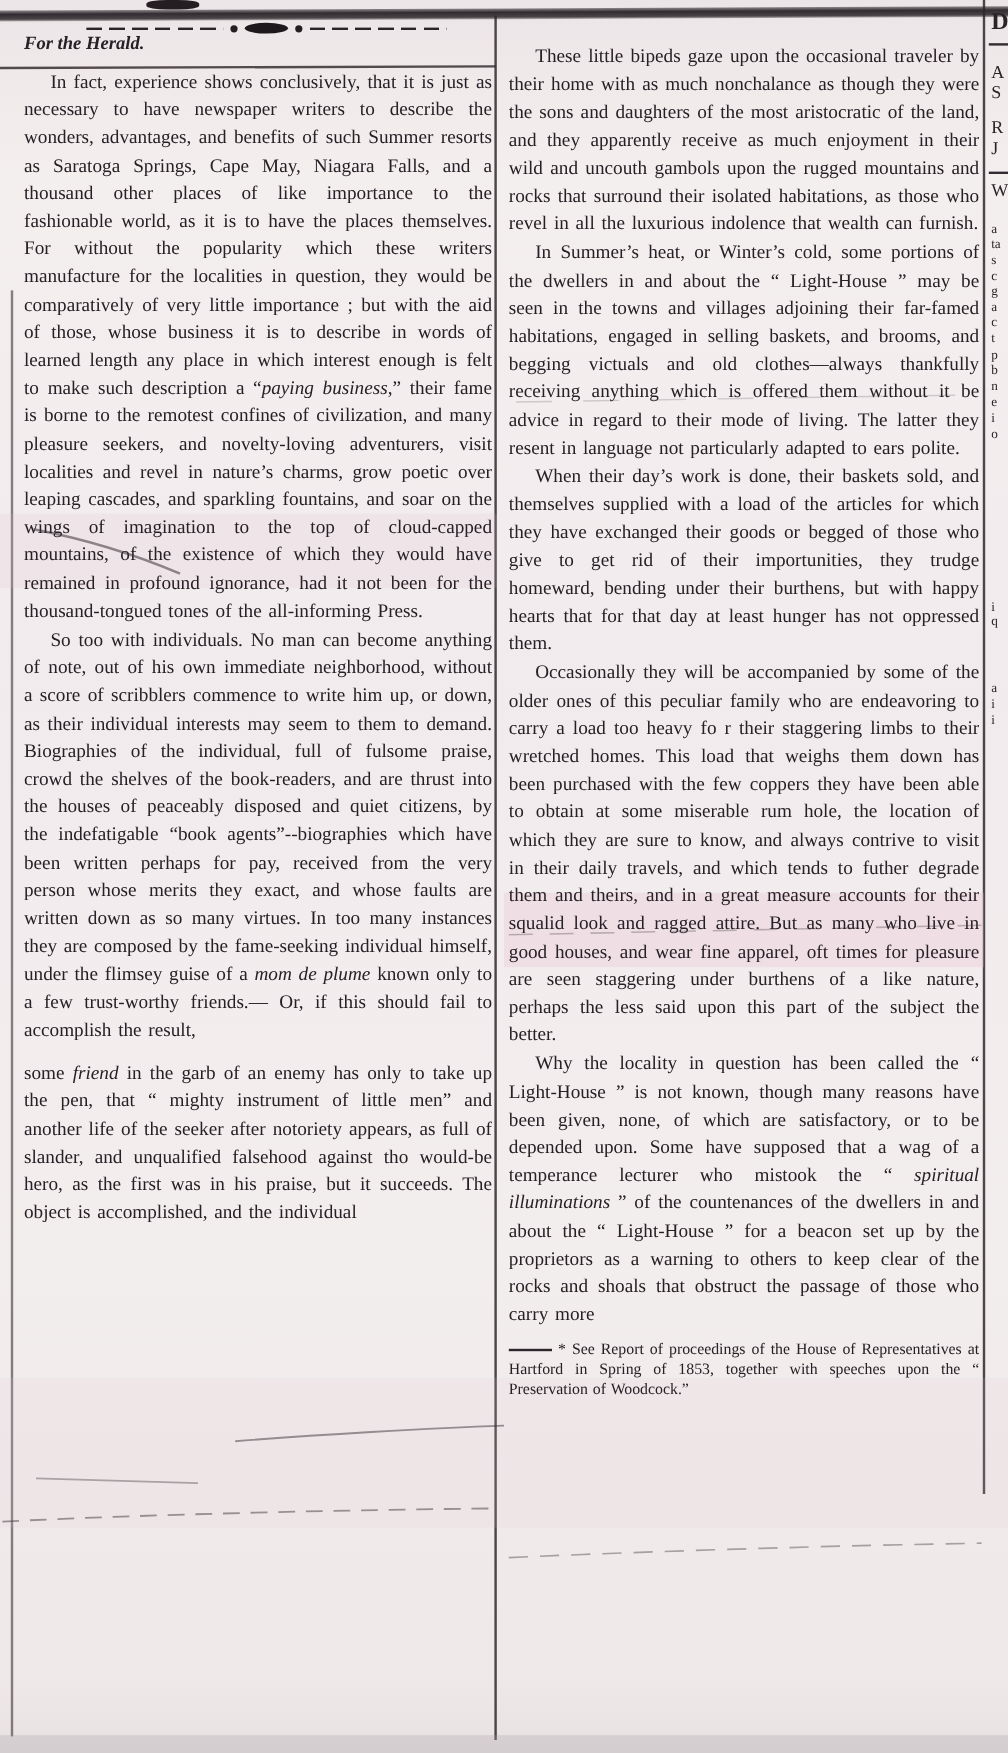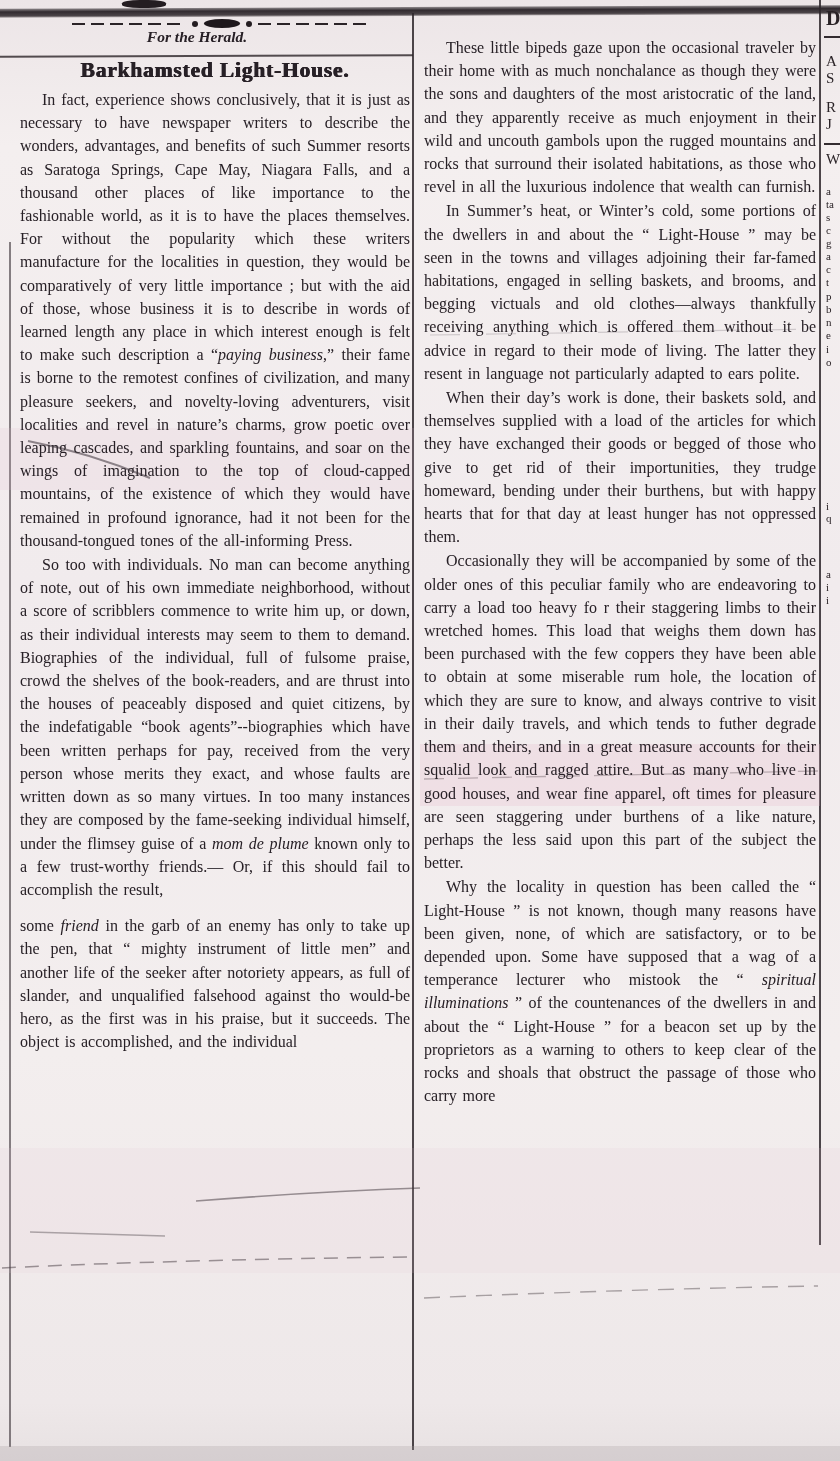--- a/index.html
+++ b/index.html
@@ -29,21 +29,21 @@
   
   .ornament{position:absolute;left:72px;top:19px;width:300px;display:flex;align-items:center;gap:6px;}
   .orn-line{flex:1;height:2px;background:repeating-linear-gradient(90deg,#2a2327 0 13px,rgba(42,35,39,0) 13px 19px);}
   .orn-dot{width:6px;height:6px;border-radius:50%;background:#241d21;}
   .orn-lozenge{width:36px;height:9px;border-radius:50%;background:#1e181c;}
   
   .col1{position:absolute;left:20px;top:14px;width:390px;}
   .col2{position:absolute;left:424px;top:12px;width:392px;margin-top:24px;}
   .col3{position:absolute;left:823px;top:0;width:17px;height:1461px;}
   .frag{position:absolute;left:3px;line-height:1;color:#2a2327;}
-  .attribution{margin:14px 36px 11px 0;text-align:center;font-style:italic;font-weight:700;font-size:15.5px;line-height:18px;}
+  .attribution{margin:14px 36px 11px 0;text-align:left;font-style:italic;font-weight:700;font-size:15.5px;line-height:18px;}
   .headline{margin:12px 0 5px;text-align:center;font-size:21.5px;font-weight:700;letter-spacing:.8px;
     text-shadow:.5px 0 0 currentColor,-.3px 0 0 currentColor;}
   p{margin:0 0 1px;text-align:justify;text-indent:22px;font-size:16px;line-height:23.2px;word-spacing:1.6px;}
   p.no-indent{text-indent:0;}
   p.gap-top{margin-top:13px;}
   .footnote{margin-top:9px;font-size:13.2px;line-height:16.9px;text-align:justify;word-spacing:.8px;}
   .fn-dash{display:inline-block;width:36px;height:2px;background:#2c2529;vertical-align:middle;margin-right:5px;}
 </style>
 </head>
 <body>
@@ -68,36 +68,38 @@
   <div class="c3rule r1"></div>
   <div class="c3rule r2"></div>
 
   <div class="tint t1"></div>
   <div class="tint t2"></div>
   <div class="tint t3"></div>
   <div class="tint t4"></div>
 
   <div class="col1">
     <div class="attribution">For the Herald.</div>
-    <h1 class="headline">Barkhamsted Light-House.</h1>
     <div>
         <p>In fact, experience shows conclusively, that it is just as necessary to have newspaper writers to describe the wonders, advantages, and benefits of such Summer resorts as Saratoga Springs, Cape May, Niagara Falls, and a thousand other places of like importance to the fashionable world, as it is to have the places themselves.  For without the popularity which these writers manufacture for the localities in question, they would be comparatively of very little importance ; but with the aid of those, whose business it is to describe in words of learned length any place in which interest enough is felt to make such description a “<i>paying business</i>,” their fame is borne to the remotest confines of civilization, and many pleasure seekers, and novelty-loving adventurers, visit localities and revel in nature’s charms, grow poetic over leaping cascades, and sparkling fountains, and soar on the wings of imagination to the top of cloud-capped mountains, of the existence of which they would have remained in profound ignorance, had it not been for the thousand-tongued tones of the all-informing Press.</p>
         <p>So too with individuals.  No man can become anything of note, out of his own immediate neighborhood, without a score of scribblers commence to write him up, or down, as their individual interests may seem to them to demand.  Biographies of the individual, full of fulsome praise, crowd the shelves of the book-readers, and are thrust into the houses of peaceably disposed and quiet citizens, by the indefatigable “book agents”--biographies which have been written perhaps for pay, received from the very person whose merits they exact, and whose faults are written down as so many virtues.  In too many instances they are composed by the fame-seeking individual himself, under the flimsey guise of a <i>mom de plume</i> known only to a few trust-worthy friends.— Or, if this should fail to accomplish the result,</p>
         <p class="no-indent gap-top">some <i>friend</i> in the garb of an enemy has only to take up the pen, that “ mighty instrument of little men” and another life of the seeker after notoriety appears, as full of slander, and unqualified falsehood against tho would-be hero, as the first was in his praise, but it succeeds. The object is accomplished, and the individual</p>
       </div>
   </div>
 
   <div class="col2">
     <div>
         <p>These little bipeds gaze upon the occasional traveler by their home with as much nonchalance as though they were the sons and daughters of the most aristocratic of the land, and they apparently receive as much enjoyment in their wild and uncouth gambols upon the rugged mountains and rocks that surround their isolated habitations, as those who revel in all the luxurious indolence that wealth can furnish.</p>
         <p>In Summer’s heat, or Winter’s cold, some portions of the dwellers in and about the “ Light-House ” may be seen in the towns and villages adjoining their far-famed habitations, engaged in selling baskets, and brooms, and begging victuals and old clothes—always thankfully receiving anything which is offered them without it be advice in regard to their mode of living. The latter they resent in language not particularly adapted to ears polite.</p>
         <p>When their day’s work is done, their baskets sold, and themselves supplied with a load of the articles for which they have exchanged their goods or begged of those who give to get rid of their importunities, they trudge homeward, bending under their burthens, but with happy hearts that for that day at least hunger has not oppressed them.</p>
         <p>Occasionally they will be accompanied by some of the older ones of this peculiar family who are endeavoring to carry a load too heavy fo r their staggering limbs to their wretched homes.  This load that weighs them down has been purchased with the few coppers they have been able to obtain at some miserable rum hole, the location of which they are sure to know, and always contrive to visit in their daily travels, and which tends to futher degrade them and theirs, and in a great measure accounts for their squalid look and ragged attire. But as many who live in good houses, and wear fine apparel, oft times for pleasure are seen staggering under burthens of a like nature, perhaps the less said upon this part of the subject the better.</p>
         <p>Why the locality in question has been called the “ Light-House ” is not known, though many reasons have been given, none, of which are satisfactory, or to be depended upon.  Some have supposed that a wag of a temperance lecturer who mistook the “ <i>spiritual illuminations</i> ” of the countenances of the dwellers in and about the “ Light-House ” for a beacon set up by the proprietors as a warning to others to keep clear of the rocks and shoals that obstruct the passage of those who carry more</p>
       </div>
+    <div class="footnote">
+      <span class="fn-dash"></span><span>* See Report of proceedings of the House of Representatives at Hartford in Spring of 1853, together with speeches upon the “ Preservation of Woodcock.”</span>
+    </div>
   </div>
 
   <div class="col3">
       <span class="frag" style="top: 8px; font-size: 20px; font-weight: 700;">D</span>
       <span class="frag" style="top: 54px; font-size: 15px;">A</span>
       <span class="frag" style="top: 71px; font-size: 15px;">S</span>
       <span class="frag" style="top: 100px; font-size: 15px;">R</span>
       <span class="frag" style="top: 117px; font-size: 15px;">J</span>
       <span class="frag" style="top: 152px; font-size: 15px;">W</span>
       <span class="frag" style="top: 186px; font-size: 11px;">a</span>

